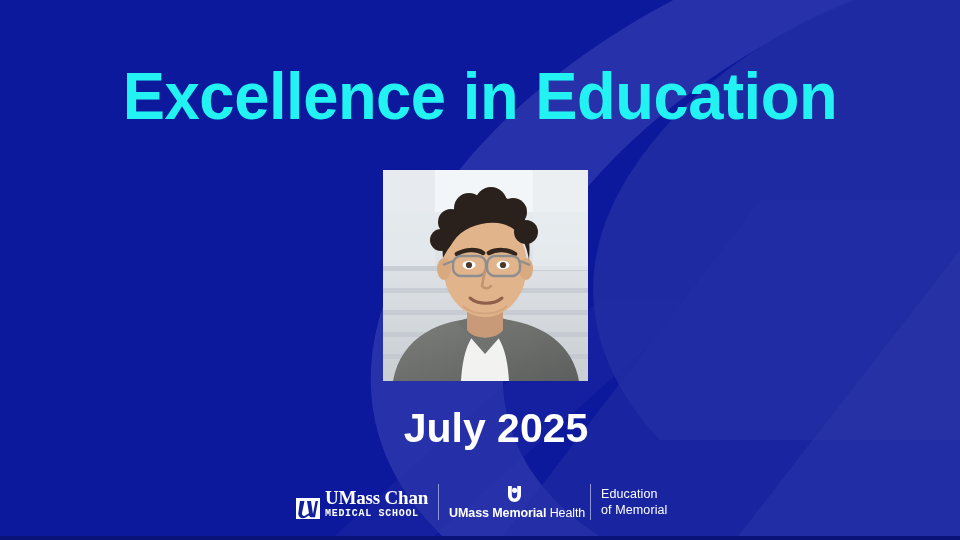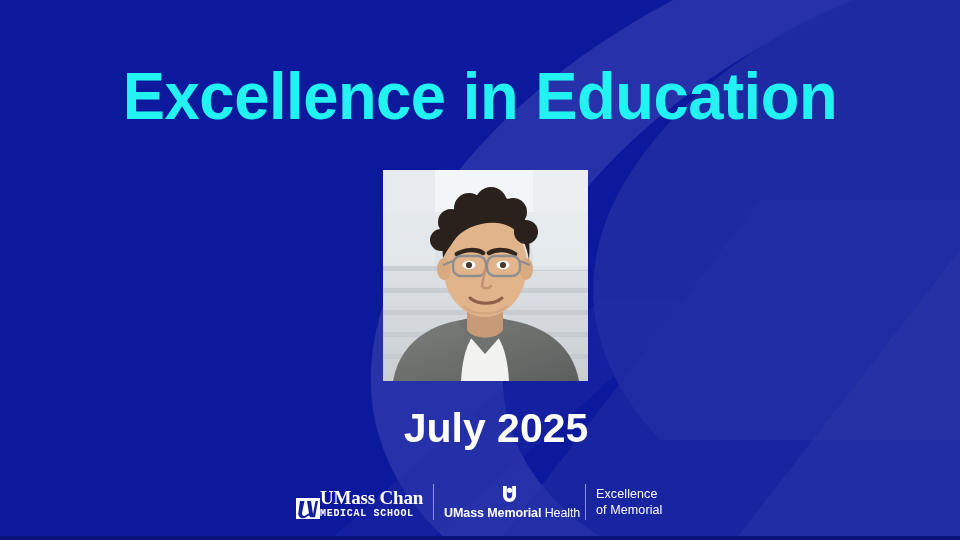--- a/index.html
+++ b/index.html
@@ -96,20 +96,21 @@
     align-items: flex-end;
     height: 100%;
   }
 
   
   .chan {
     width: 134px;
     padding-bottom: 6px;
     display: flex;
     align-items: flex-end;
+    gap: 5px;
   }
   .chan-mark {
     width: 24px;
     height: 21px;
     flex: none;
   }
   .chan-mark svg { display: block; width: 24px; height: 21px; }
   .chan-words { line-height: 1; }
   .chan-top {
     color: #ffffff;
@@ -300,20 +301,20 @@
           </svg>
         </div>
         <div class="mem-words"><b>UMass Memorial</b>&nbsp;<span>Health</span></div>
       </div>
     </div>
 
     <div class="divider"></div>
 
     <div class="logo-cell dept">
       <div>
-        <div>Excellence</div>
+        <div>Education</div>
         <div>of Memorial</div>
       </div>
     </div>
 
   </div>
 
 </div>
 
 </body></html>

